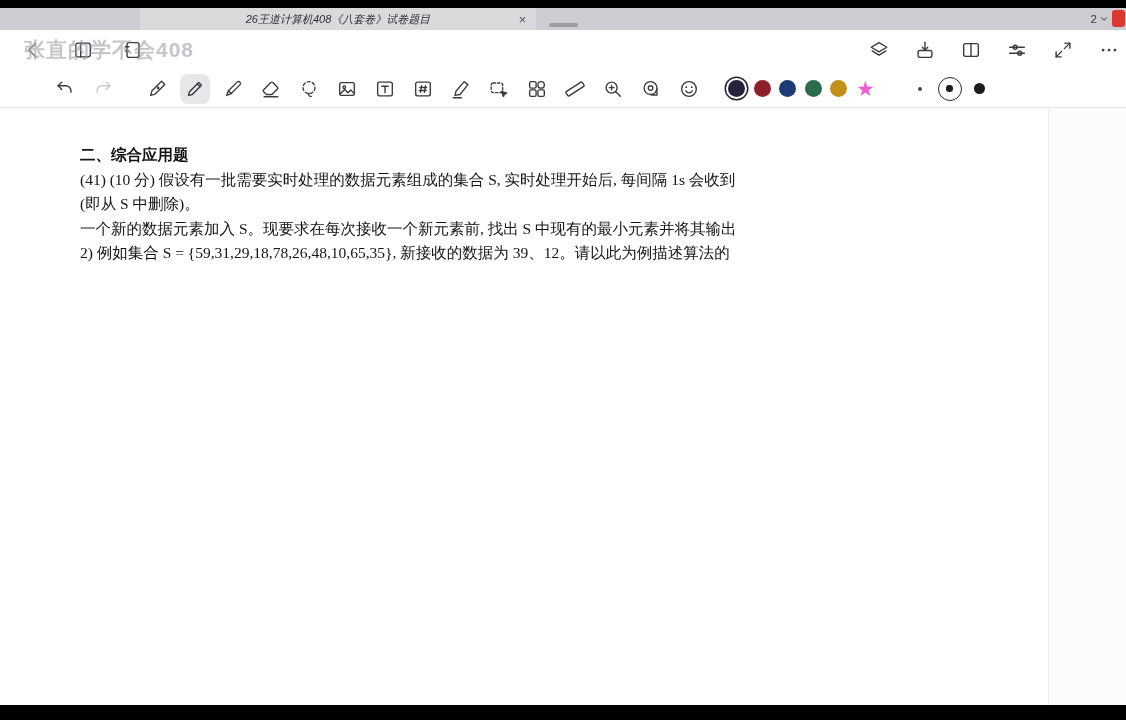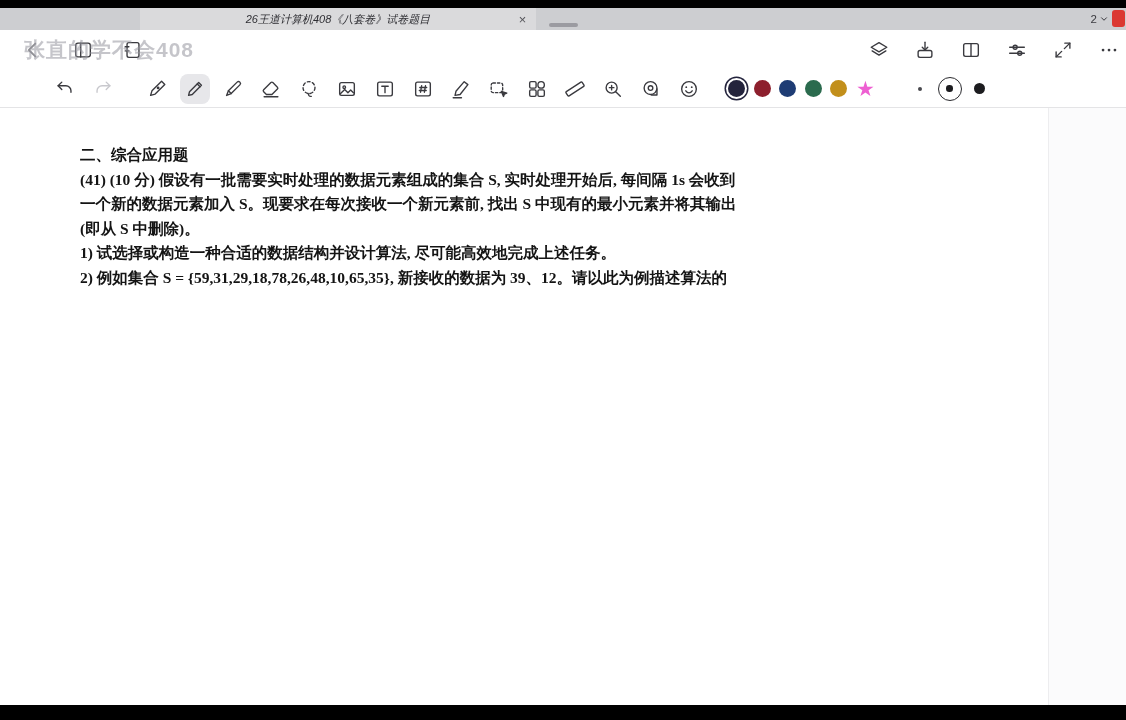--- a/index.html
+++ b/index.html
@@ -56,21 +56,21 @@
              color:rgba(150,150,158,0.55);letter-spacing:1px;z-index:30;pointer-events:none;}
   .watermark-blob{position:absolute;left:232px;top:40px;width:90px;height:28px;border-radius:8px;
                   background:rgba(255,255,255,0.65);filter:blur(2px);z-index:31;pointer-events:none;}
   
   .content{position:absolute;top:108px;left:18px;width:1126px;height:597px;background:#fff;}
   .page-right-margin{position:absolute;top:0;left:1030px;width:96px;height:597px;background:#fbfbfc;border-left:1px solid #ededef;}
   .scroll-thumb{position:absolute;right:3px;top:6px;width:4px;height:52px;border-radius:2px;background:#c6c6ca;}
   .doc{position:absolute;left:62px;top:35px;font-family:"Liberation Serif","DejaVu Serif",serif;
        font-size:15.5px;color:#141414;}
   .doc .h{font-weight:bold;height:24.6px;line-height:24.6px;white-space:nowrap;}
-  .doc .ln{height:24.6px;line-height:24.6px;white-space:nowrap;font-weight:bold;}
+  .doc .ln{height:24.6px;line-height:24.6px;white-space:nowrap;}
   
   .bottom-black{position:absolute;bottom:0;left:0;width:1126px;height:15px;background:#000;}
 </style>
 </head>
 <body>
 
 <div class="top-black"></div>
 
 <div class="tab-bar">
   <div class="tab active">
@@ -288,23 +288,22 @@
           <div class="dot l"></div>
         </div>
     </div>
   </div>
 </div>
 
 <div class="content">
   <div class="doc">
     <div class="h">二、综合应用题</div>
     <div class="ln">(41) (10 分) 假设有一批需要实时处理的数据元素组成的集合 S, 实时处理开始后, 每间隔 1s 会收到</div>
+    <div class="ln">(即从 S 中删除)。</div>
     <div class="ln">一个新的数据元素加入 S。现要求在每次接收一个新元素前, 找出 S 中现有的最小元素并将其输出</div>
-    <div class="ln">(即从 S 中删除)。</div>
-    <div class="ln">1) 试选择或构造一种合适的数据结构并设计算法, 尽可能高效地完成上述任务。</div>
     <div class="ln">2) 例如集合 S = {59,31,29,18,78,26,48,10,65,35}, 新接收的数据为 39、12。请以此为例描述算法的</div>
   </div>
   <div class="page-right-margin">
     <div class="scroll-thumb"></div>
   </div>
 </div>
 
 <div class="bottom-black"></div>
 
 </body></html>

